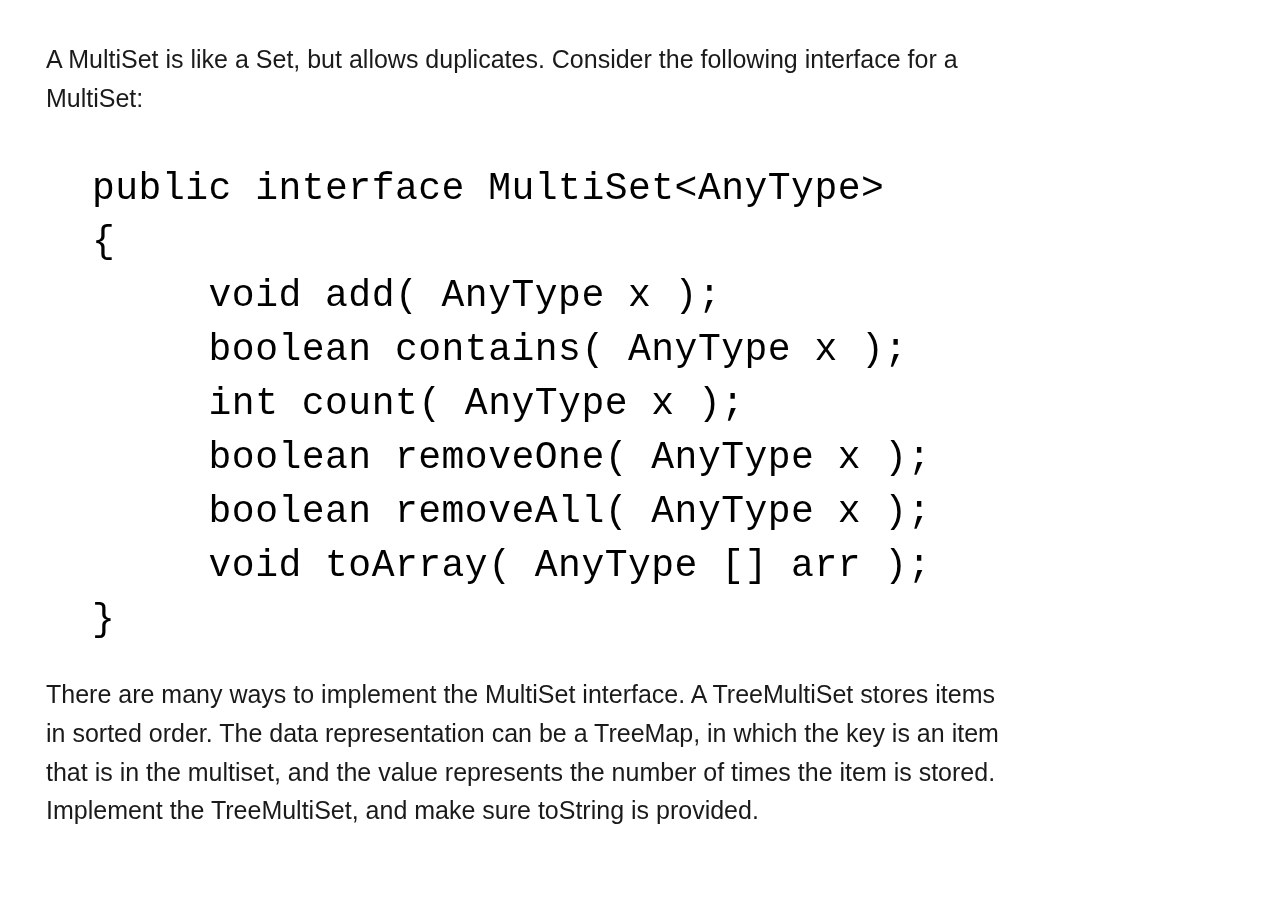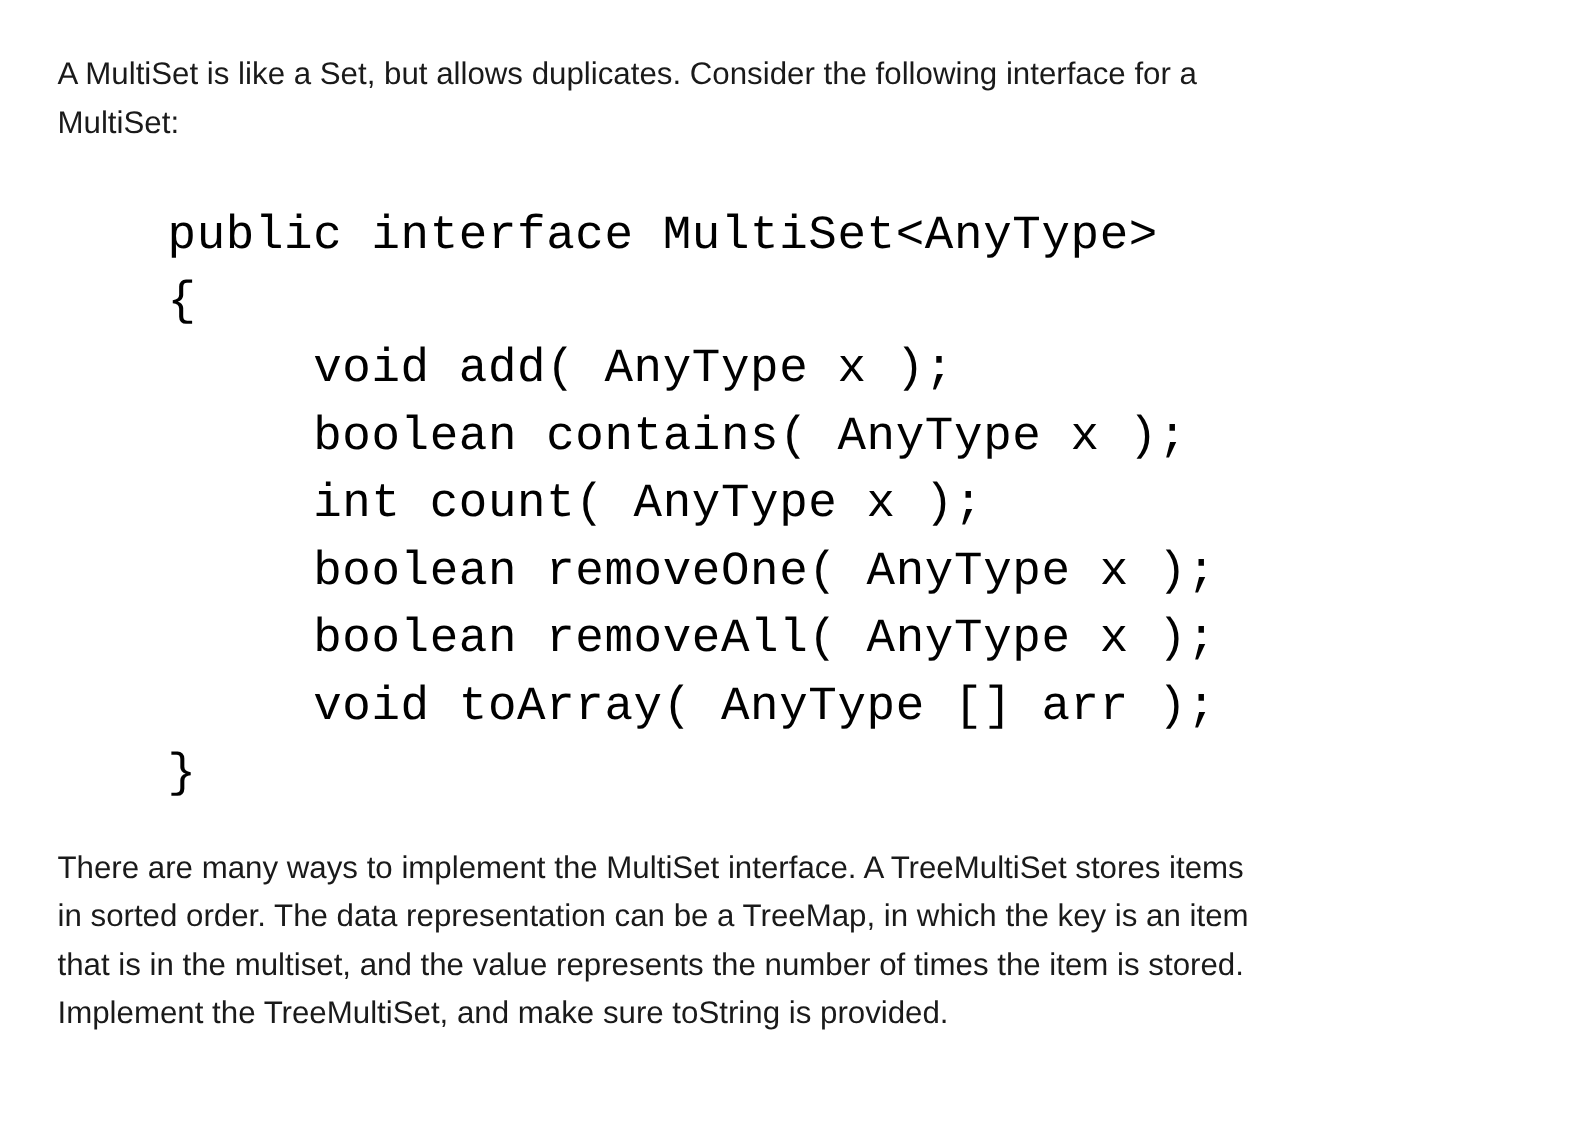--- a/index.html
+++ b/index.html
@@ -24,21 +24,21 @@
     font-weight: 400;
   }
   .body-text.after {
   }
   .code-block {
     font-family: "Courier New", Courier, monospace;
     font-size: 38px;
     line-height: 1.42;
     white-space: pre;
     color: #000000;
-    margin-left: 88px;
+    margin-left: 46px;
     margin-top: 44px;
     margin-bottom: 28px;
     letter-spacing: 0.5px;
     font-weight: 400;
   }
 </style>
 </head>
 <body>
 
 <div class="page">

